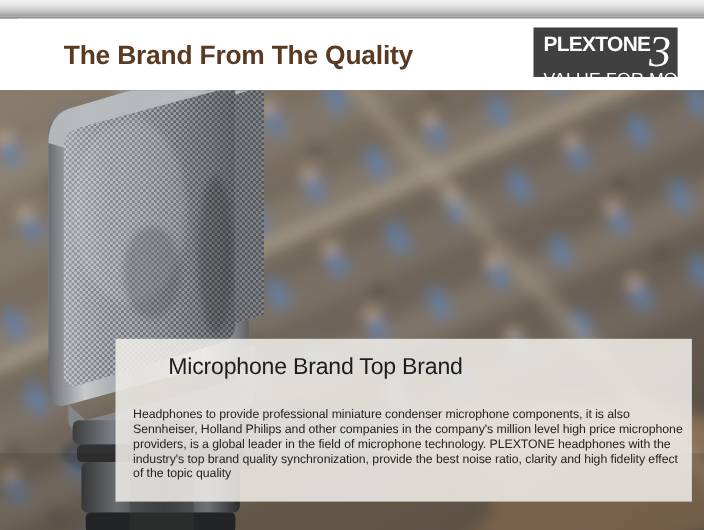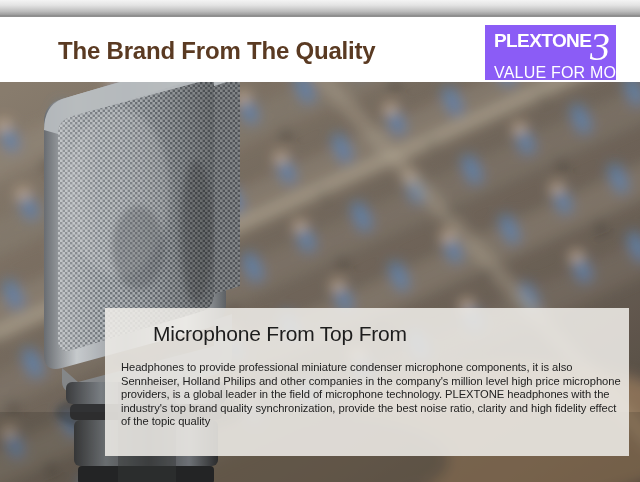--- a/index.html
+++ b/index.html
@@ -53,22 +53,22 @@
     letter-spacing: -0.2px;
     white-space: nowrap;
   }
 
   
   .logo {
     position: absolute;
     left: 469px;
     top: 8px;
     width: 131px;
-    height: 55px;
-    background: #8b5cf6;
+    height: 45px;
+    background: #404040;
     overflow: hidden;
   }
   .logo-wordmark {
     position: absolute;
     left: 9px;
     top: 6px;
     font-size: 19px;
     font-weight: bold;
     color: #ffffff;
     letter-spacing: -0.6px;
@@ -124,21 +124,21 @@
     top: 14px;
     font-size: 21px;
     font-weight: normal;
     color: #1d1d1d;
     letter-spacing: -0.2px;
     white-space: nowrap;
   }
   .caption-body {
     position: absolute;
     left: 16px;
-    top: 53px;
+    top: 63px;
     width: 500px;
     font-size: 11.2px;
     line-height: 13.6px;
     color: #222222;
     letter-spacing: -0.05px;
   }
 </style>
 </head>
 <body>
 
@@ -448,17 +448,17 @@
           <rect x="118" y="300" width="58" height="100" fill="#3a3d41" opacity="0.45"></rect>
         </g>
 
         <rect x="0" y="0" width="640" height="400" fill="#5b4a38" opacity="0.07"></rect>
         <rect x="0" y="330" width="640" height="70" fill="#1b1814" opacity="0.16"></rect>
       </g>
     </svg>
   </div>
 
   <div class="caption-panel">
-    <div class="caption-heading">Microphone From Top From</div>
+    <div class="caption-heading">Microphone Brand Top Brand</div>
     <div class="caption-body">Headphones to provide professional miniature condenser microphone components, it is also Sennheiser, Holland Philips and other companies in the company's million level high price microphone providers, is a global leader in the field of microphone technology. PLEXTONE headphones with the industry's top brand quality synchronization, provide the best noise ratio, clarity and high fidelity  effect  of  the topic quality</div>
   </div>
 
 </div>
 
 </body></html>

